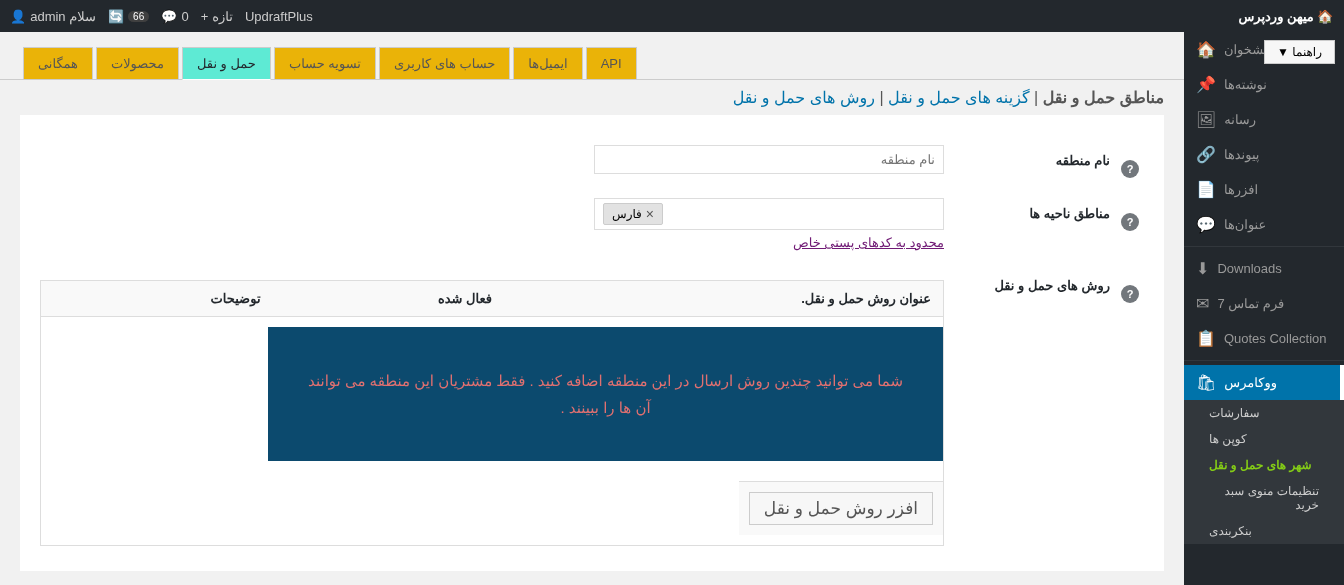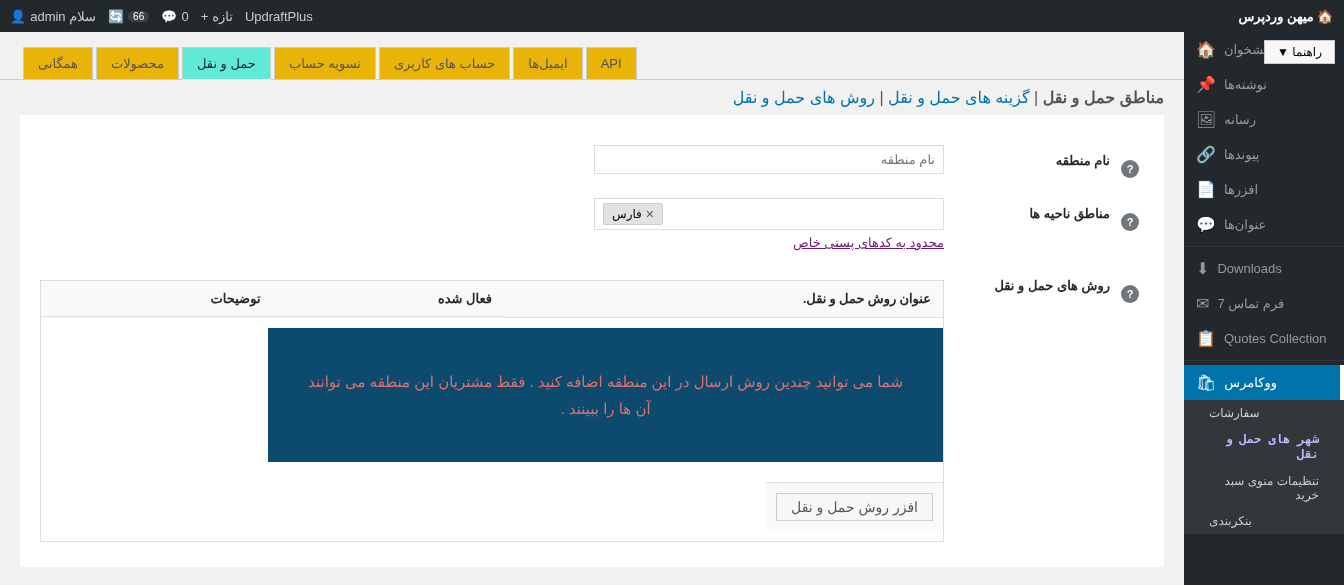--- a/index.html
+++ b/index.html
@@ -55,21 +55,21 @@
     .submenu-item {
       display: flex;
       align-items: center;
       justify-content: flex-end;
       padding: 6px 25px;
       color: #ccc;
       cursor: pointer;
       font-size: 12px;
       gap: 6px;
     }
-    .submenu-item.active { color: #c4b5fd; font-weight: bold; font-family: Liberation Mono, monospace; }
+    .submenu-item.active { color: #84cc16; font-weight: bold; }
 
     
     #wpcontent {
       flex: 1;
       background: #f1f1f1;
       overflow-y: auto;
       padding: 0;
     }
 
     
@@ -231,21 +231,21 @@
       display: flex;
       justify-content: flex-end;
       padding: 10px;
       border-top: 1px solid #ddd;
       background: #f9f9f9;
     }
     .add-method-btn {
       background: #f7f7f7;
       border: 1px solid #ccc;
       padding: 5px 14px;
-      font-size: 14px;
+      font-size: 17px;
       cursor: pointer;
       color: #555;
     }
 
     
     .help-btn {
       position: fixed;
       top: 40px;
       right: 9px;
       background: #f7f7f7;
@@ -343,20 +343,23 @@
       <span class="menu-icon">📋</span>
     </div>
     <div class="menu-separator"></div>
     <div class="menu-item active">
       <span>ووکامرس</span>
       <span class="menu-icon">🛍</span>
     </div>
     <div class="submenu">
       <div class="submenu-item">
         <span>سفارشات</span>
+      </div>
+      <div class="submenu-item">
+        <span>کوپن ها</span>
       </div>
       <div class="submenu-item active">
         <span>شهر های حمل و نقل</span>
       </div>
       <div class="submenu-item">
         <span>تنظیمات منوی سبد خرید</span>
       </div>
       <div class="submenu-item">
         <span>بنکربندی</span>
       </div>
@@ -437,21 +440,21 @@
           <th>
             <div class="row-label">
               <div class="help-icon">?</div>
               <span>روش های حمل و نقل</span>
             </div>
           </th>
           <td>
             <table class="methods-table">
               <thead>
                 <tr style="display:flex;">
-                  <th style="flex:2;font-family:Liberation Serif, serif;">
+                  <th style="flex:2;">
                     <span>عنوان روش حمل و نقل.</span>
                   </th>
                   <th style="flex:1;">
                     <span>فعال شده</span>
                   </th>
                   <th style="flex:1;">
                     <span>توضیحات</span>
                   </th>
                 </tr>
               </thead>

